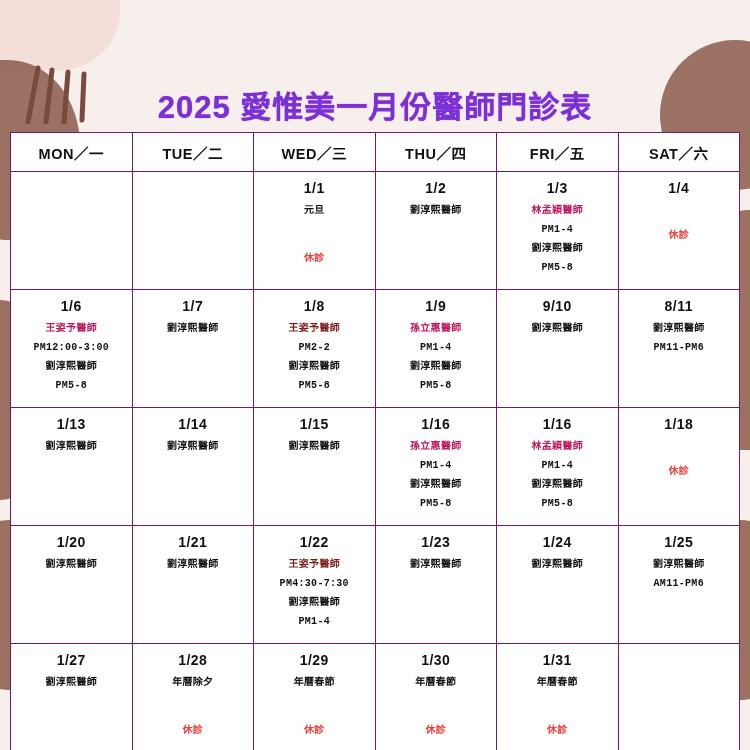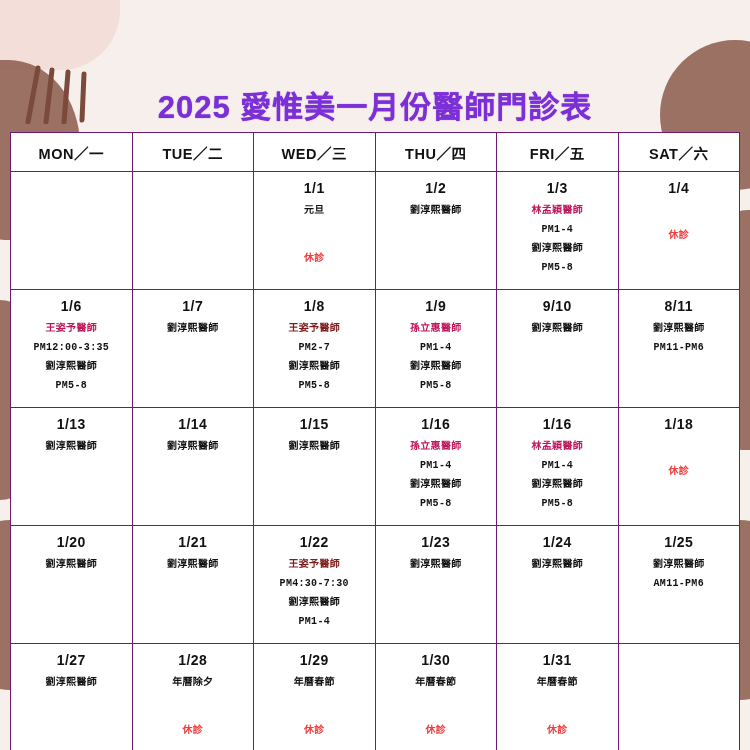--- a/index.html
+++ b/index.html
@@ -185,36 +185,36 @@
               <div class="lines">
                 <div class="ln red">休診</div>
               </div>
             </td>
           </tr>
           <tr>
             <td>
               <div class="daynum">1/6</div>
               <div class="lines">
                 <div class="ln orange">王姿予醫師</div>
-                <div class="ln black">PM12:00-3:35</div>
+                <div class="ln black">PM12:00-3:00</div>
                 <div class="ln black">劉淳熙醫師</div>
                 <div class="ln black">PM5-8</div>
               </div>
             </td>
             <td>
               <div class="daynum">1/7</div>
               <div class="lines">
                 <div class="ln black">劉淳熙醫師</div>
               </div>
             </td>
             <td>
               <div class="daynum">1/8</div>
               <div class="lines">
                 <div class="ln purple">王姿予醫師</div>
-                <div class="ln black">PM2-7</div>
+                <div class="ln black">PM2-2</div>
                 <div class="ln black">劉淳熙醫師</div>
                 <div class="ln black">PM5-8</div>
               </div>
             </td>
             <td>
               <div class="daynum">1/9</div>
               <div class="lines">
                 <div class="ln orange">孫立惠醫師</div>
                 <div class="ln black">PM1-4</div>
                 <div class="ln black">劉淳熙醫師</div>

